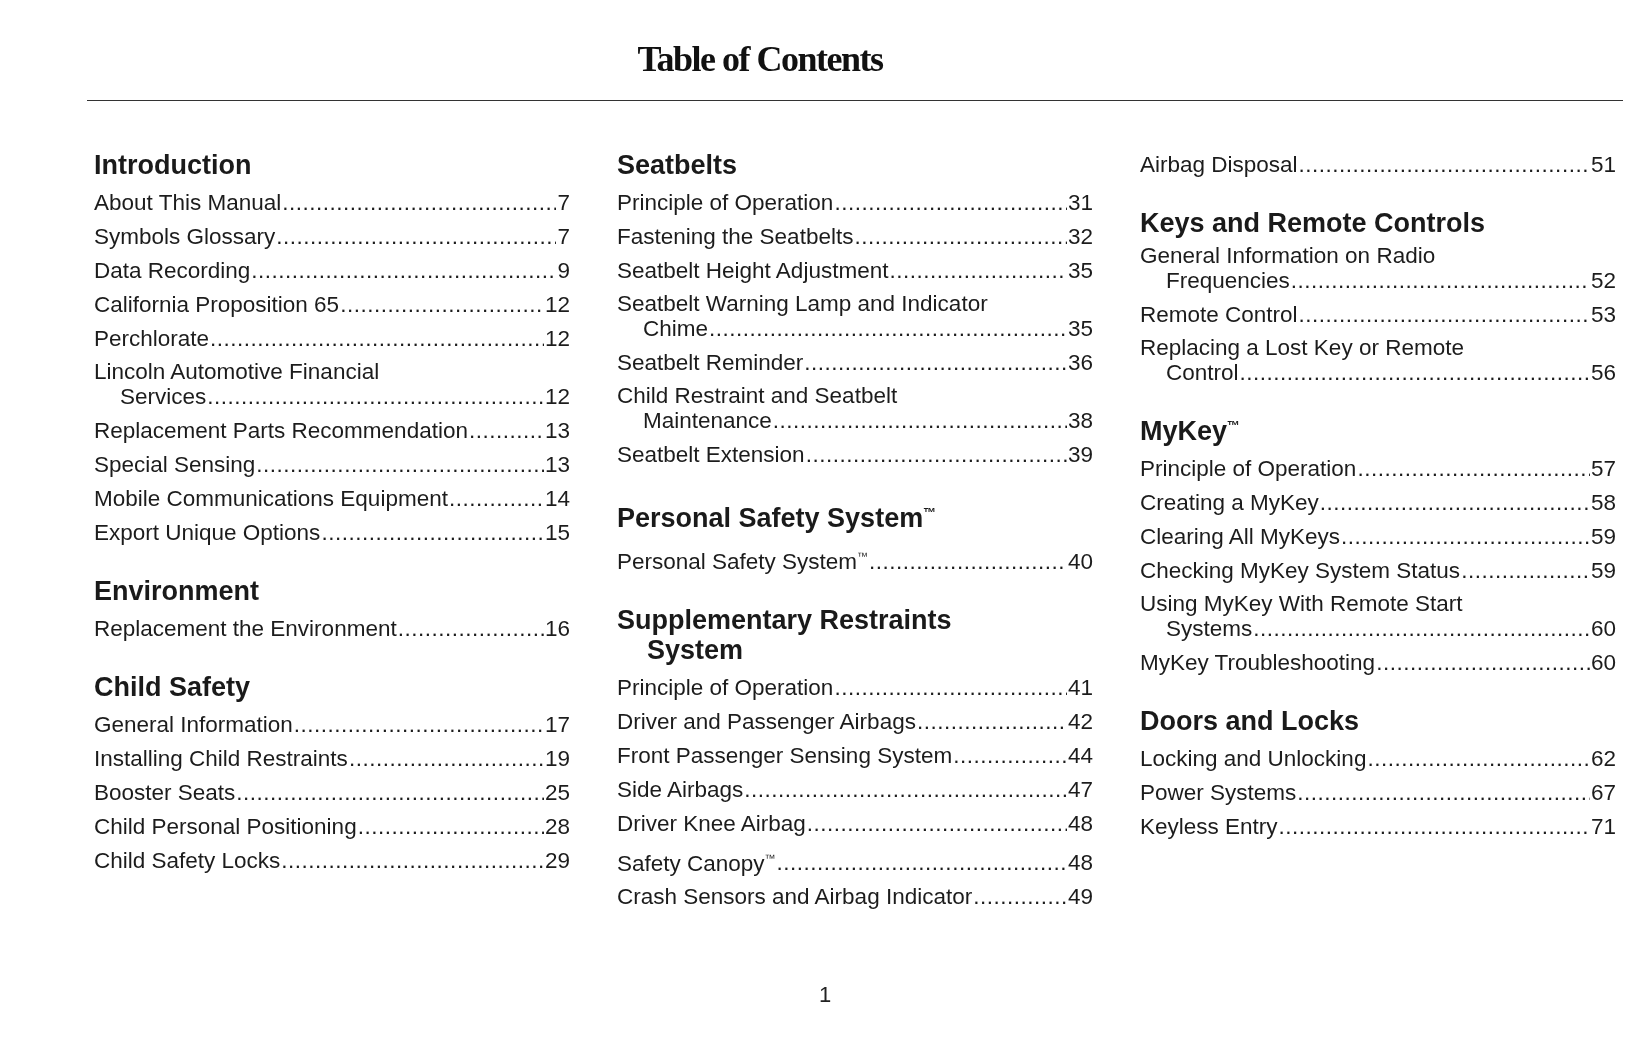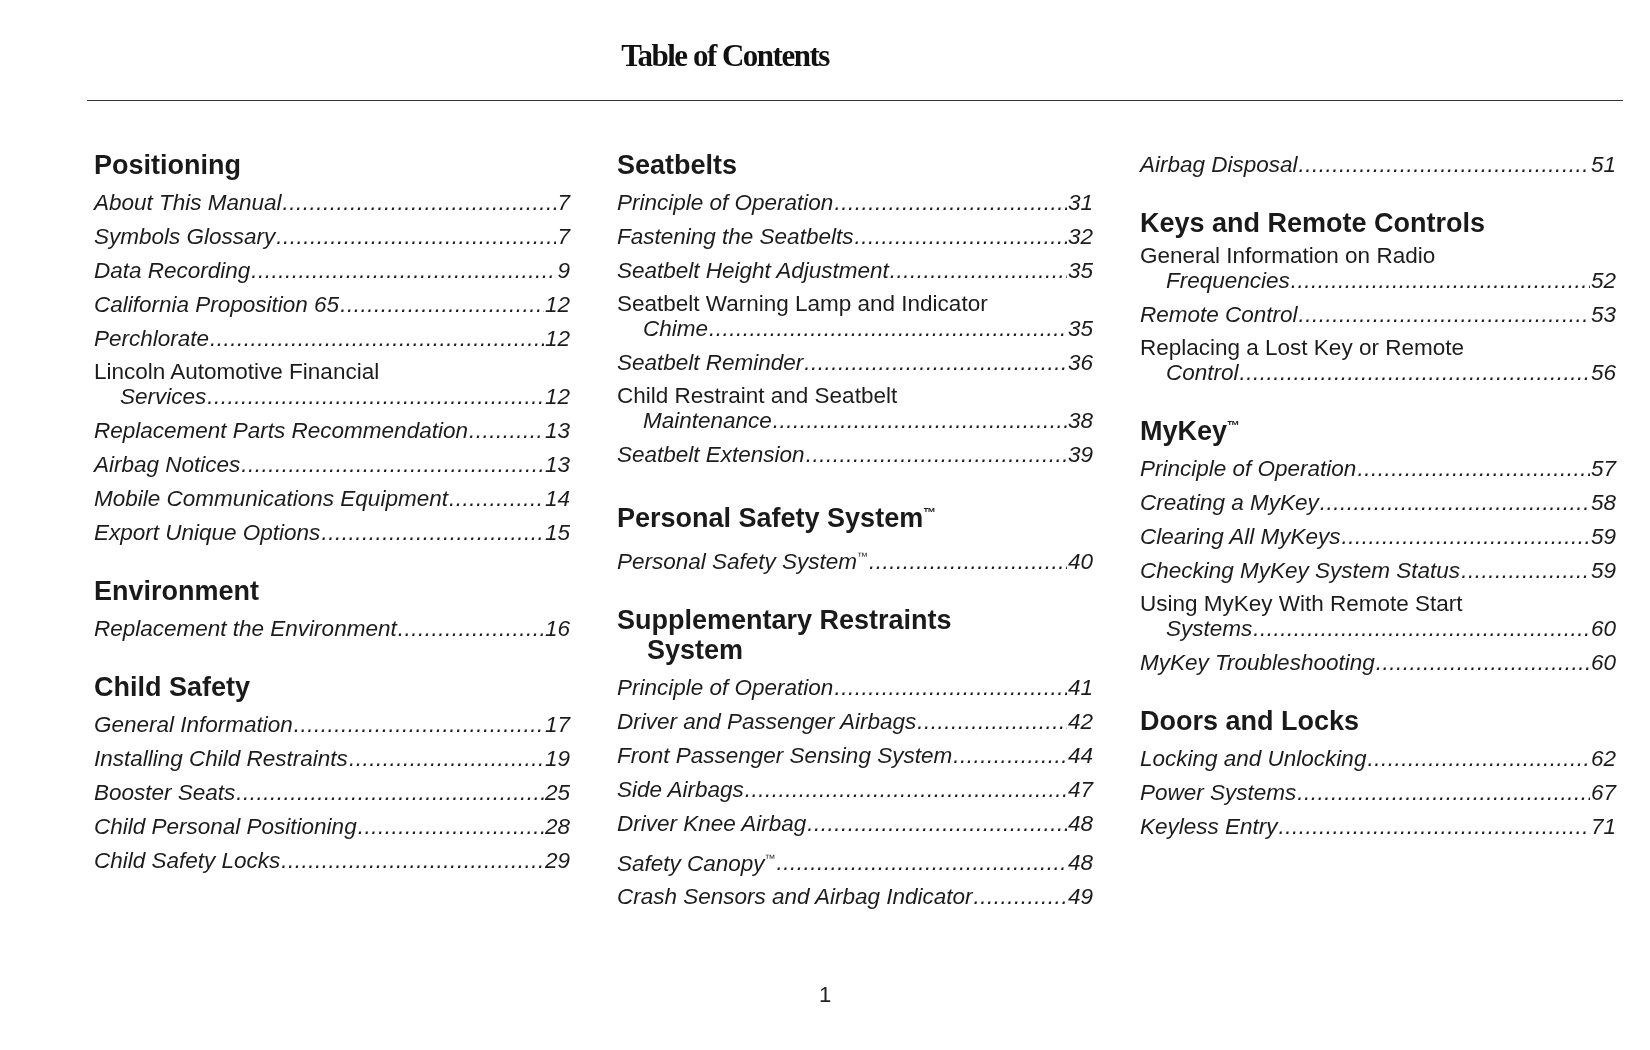--- a/index.html
+++ b/index.html
@@ -5,41 +5,42 @@
   html, body { margin: 0; padding: 0; background: #ffffff; }
   body {
     width: 1650px; height: 1050px; position: relative; overflow: hidden;
     color: #1a1a1a;
     font-family: "Liberation Sans", "DejaVu Sans", sans-serif;
   }
   .title {
     position: absolute; left: 0; width: 1450px; top: 38px;
     text-align: center;
     font-family: "Liberation Serif", "DejaVu Serif", serif;
-    font-weight: bold; font-size: 31px; letter-spacing: -1.5px;
+    font-weight: bold; font-size: 36px; letter-spacing: -1.5px;
     color: #111;
+    padding-left: 35px;
   }
   .rule {
     position: absolute; left: 87px; width: 1536px; top: 100px;
     height: 0; border-top: 1.5px solid #333;
   }
   .col { position: absolute; top: 150px; width: 476px; }
   .col-1 { left: 94px; }
   .col-2 { left: 617px; }
   .col-3 { left: 1140px; }
   .section { margin-bottom: 26px; }
   .section-title {
     font-weight: bold; font-size: 27px; line-height: 30px; margin: 0 0 6px 0;
     color: #1a1a1a;
   }
   .section-title .cont { display: block; padding-left: 30px; }
   .tm { font-size: 11px; vertical-align: super; font-weight: normal; }
   .section-title .tm { font-size: 13px; font-weight: bold; }
   .entry { font-size: 22.5px; line-height: 34px; color: #1c1c1c; cursor: pointer; }
-  .entry .row { display: flex; align-items: baseline; font-style: italic; }
+  .entry .row { display: flex; align-items: baseline; }
   .entry .first-line { display: block; line-height: 24px; }
   .entry.wrap { line-height: 25px; margin: 4px 0 5px 0; }
   .entry.wrap .row { padding-left: 26px; }
   .entry .label { white-space: nowrap; }
   .entry .leader {
     flex: 1 1 auto; overflow: hidden; white-space: nowrap; margin: 0 1px;
     letter-spacing: 0.5px;
   }
   .entry .leader::after {
     content: "................................................................................................................................................................";
@@ -52,21 +53,21 @@
   }
 </style>
 </head>
 <body>
 
 <div class="title">Table of Contents</div>
 <div class="rule"></div>
 
 <div class="col col-1">
   <div class="section">
-    <div class="section-title">Positioning</div>
+    <div class="section-title">Introduction</div>
     <div class="entry">
         <div class="row">
           <span class="label">About This Manual</span>
           <span class="leader"></span>
           <span class="page">7</span>
         </div>
       </div>
     <div class="entry">
         <div class="row">
           <span class="label">Symbols Glossary</span>
@@ -105,21 +106,21 @@
       </div>
     <div class="entry">
         <div class="row">
           <span class="label">Replacement Parts Recommendation</span>
           <span class="leader"></span>
           <span class="page">13</span>
         </div>
       </div>
     <div class="entry">
         <div class="row">
-          <span class="label">Airbag Notices</span>
+          <span class="label">Special Sensing</span>
           <span class="leader"></span>
           <span class="page">13</span>
         </div>
       </div>
     <div class="entry">
         <div class="row">
           <span class="label">Mobile Communications Equipment</span>
           <span class="leader"></span>
           <span class="page">14</span>
         </div>

